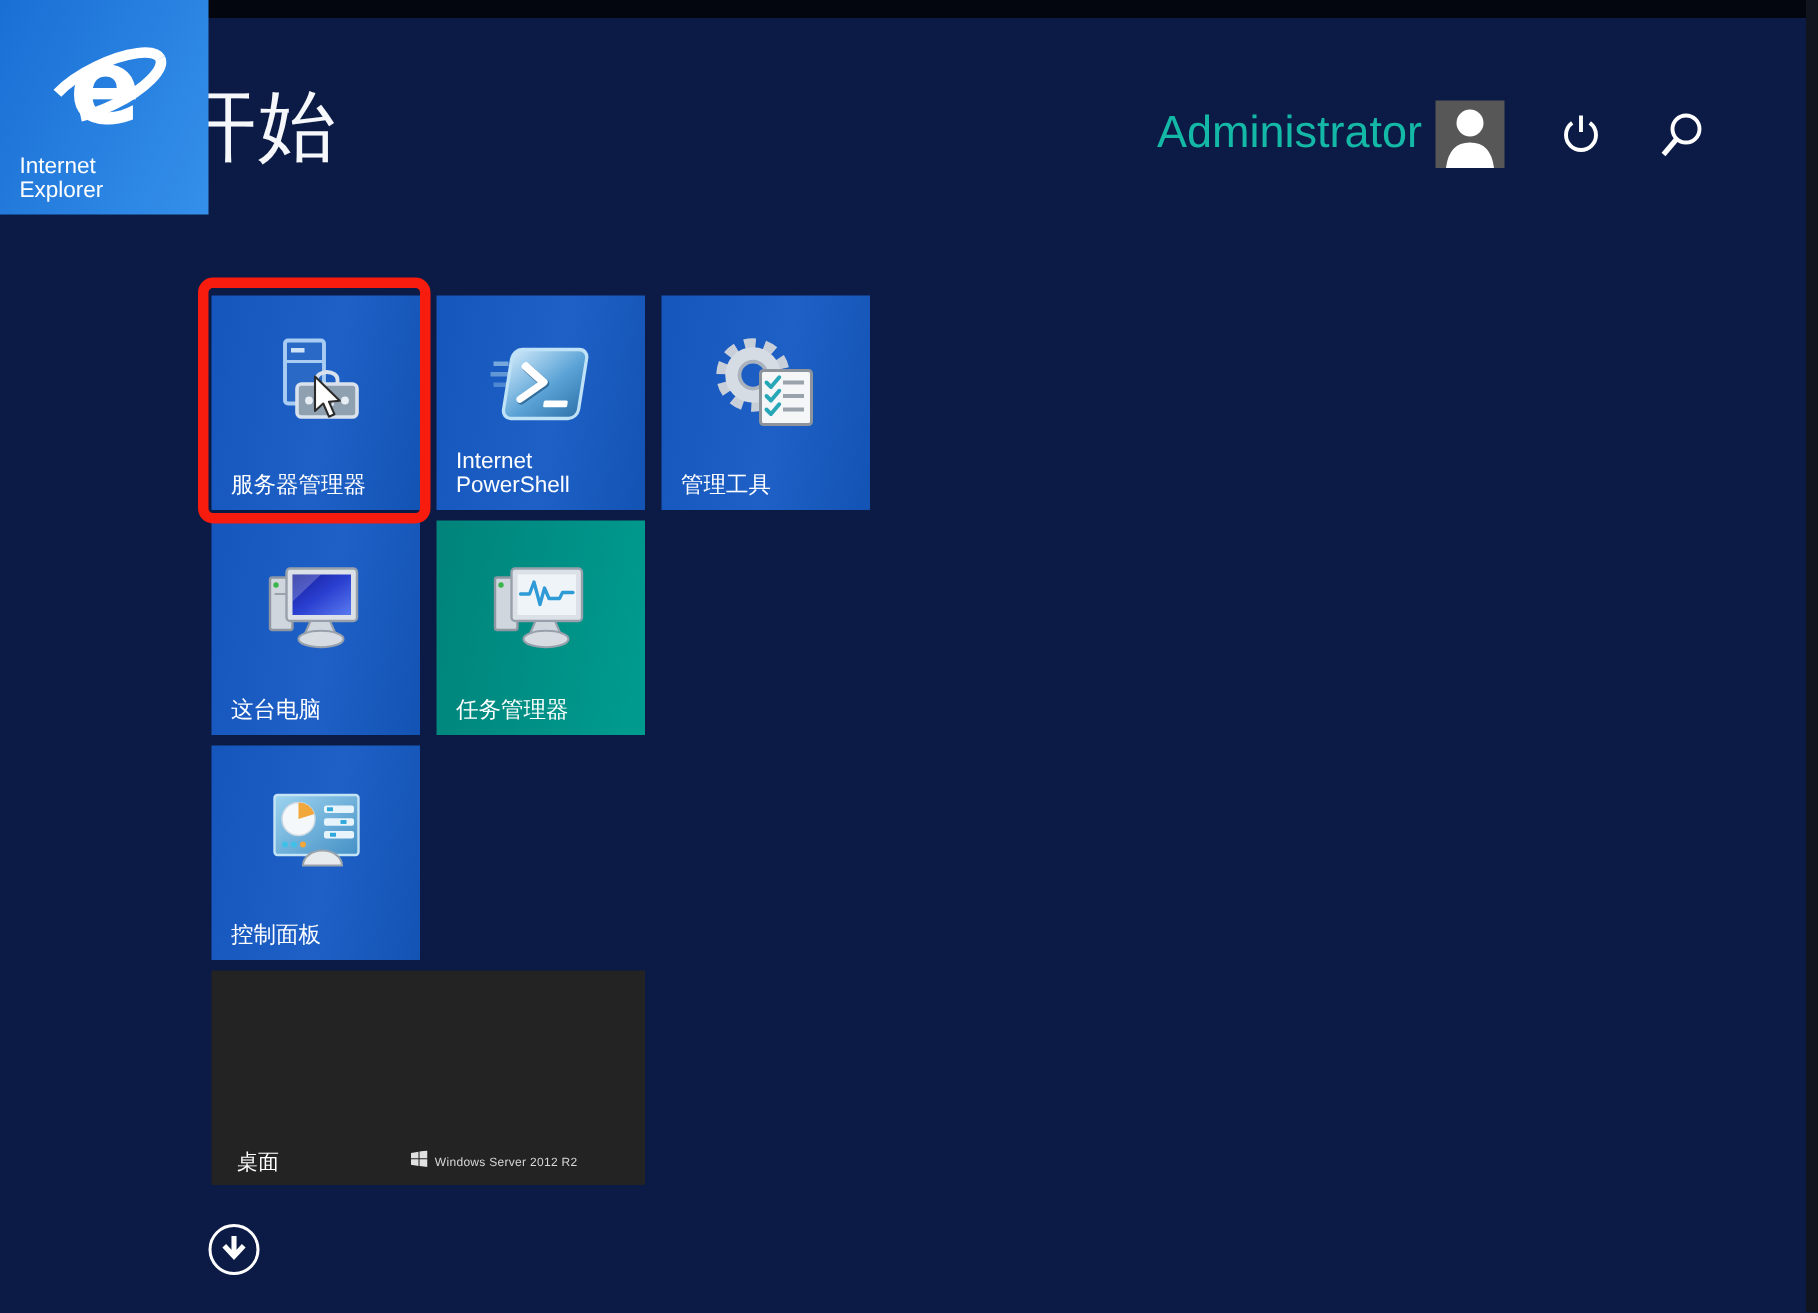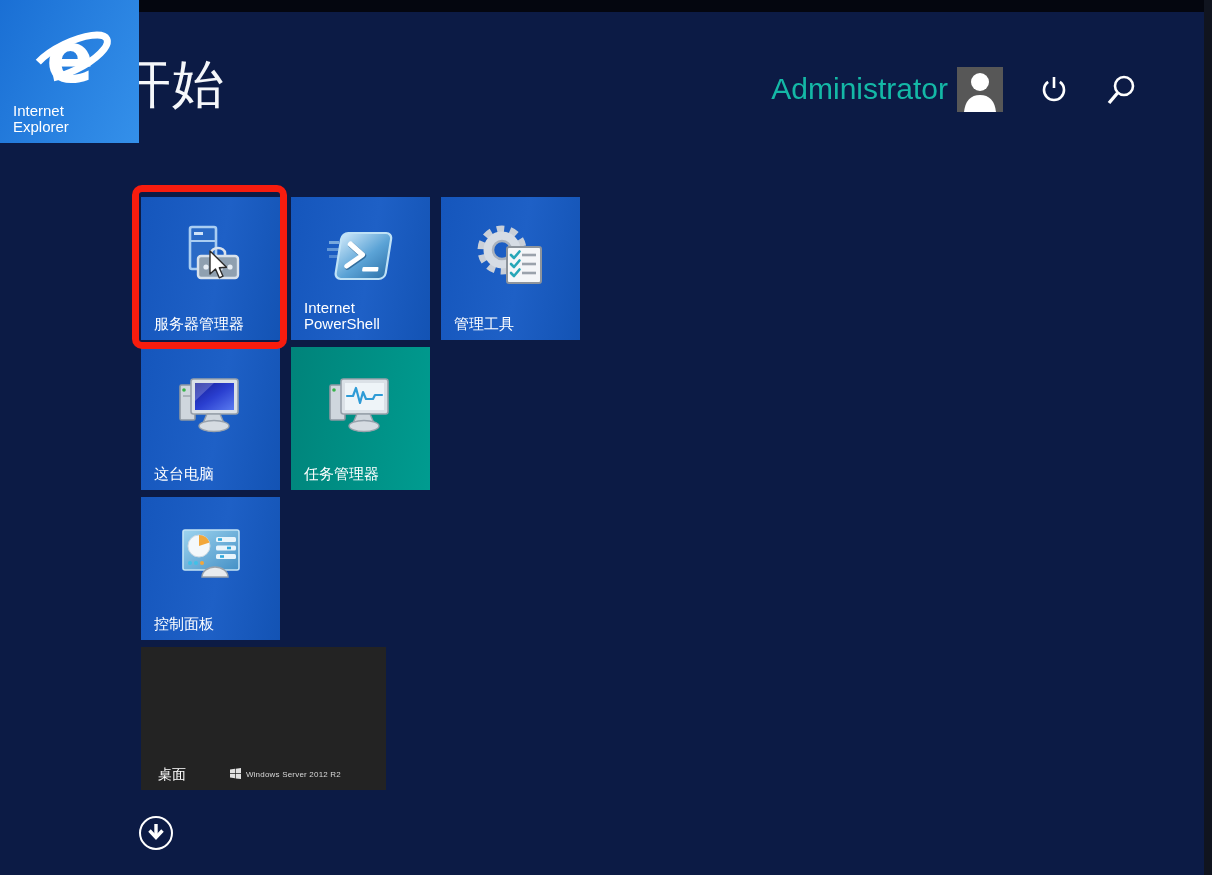--- a/index.html
+++ b/index.html
@@ -33,21 +33,21 @@
   .search-btn { left:1104px; top:74px; width:34px; height:34px; }
 
   
   .tile {
     position:absolute; width:139px; height:143px; cursor:pointer;
     overflow:hidden;
   }
   .tile-blue { background:linear-gradient(100deg, #1556bc 0%, #1e60c6 55%, #1353b4 100%); }
   .tile-teal { background:linear-gradient(100deg, #00837a 0%, #009c90 100%); }
   .tile-ie   { background:linear-gradient(115deg, #1a6fd4 0%, #3490ea 100%); }
-  .tile-desktop { background:#232323; width:245px;text-decoration:underline; }
+  .tile-desktop { background:#232323; width:289px;text-decoration:underline; }
 
   #tile-server-manager { left:141px; top:197px; }
   #tile-powershell     { left:291px; top:197px; }
   #tile-admin-tools    { left:441px; top:197px;padding-left:36px; }
   #tile-this-pc        { left:141px; top:347px;text-decoration:underline; }
   #tile-task-manager   { left:291px; top:347px; }
   #tile-control-panel  { left:141px; top:497px;padding-left:36px; }
   #tile-desktop        { left:141px; top:647px; }
 
   .tile-label {

